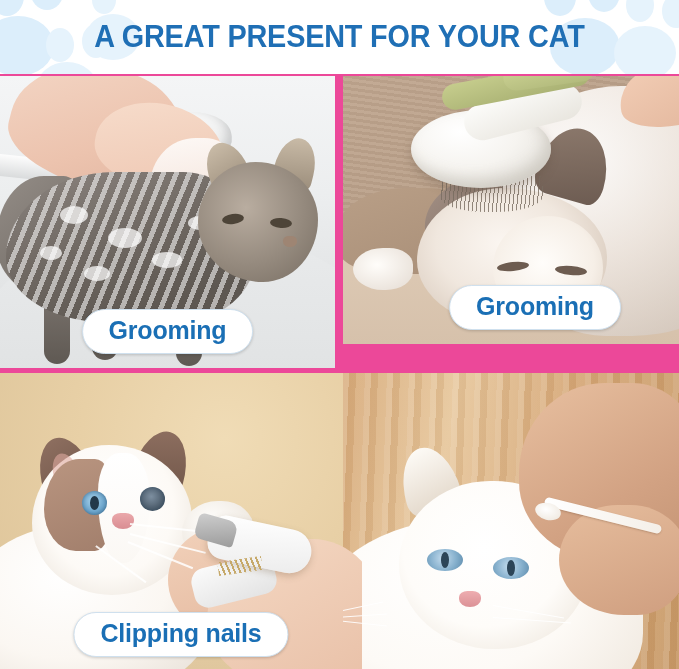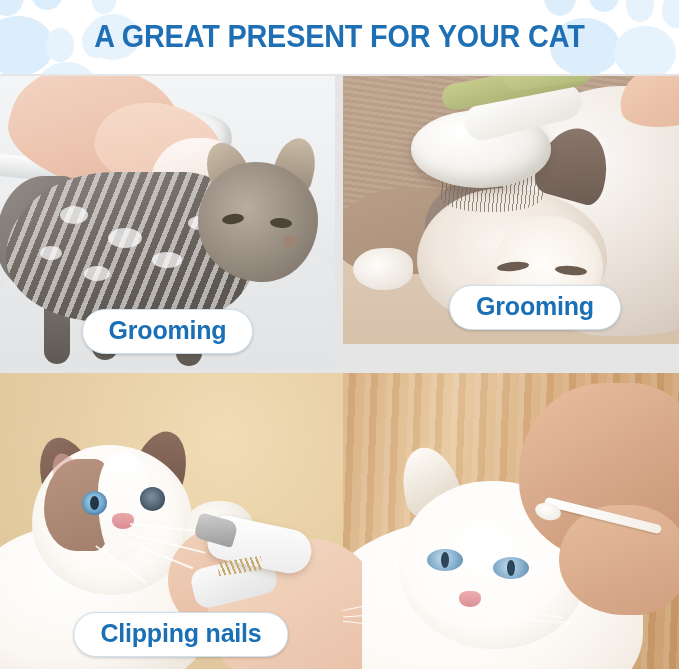--- a/index.html
+++ b/index.html
@@ -11,21 +11,21 @@
     width: 679px;
     height: 669px;
     overflow: hidden;
     font-family: "Liberation Sans", sans-serif;
   }
 
   #poster {
     position: relative;
     width: 679px;
     height: 669px;
-    background: #e5e5e5;
+    background: #ec4899;
     overflow: hidden;
   }
 
   
   .header {
     position: absolute;
     left: 0; top: 0;
     width: 679px;
     height: 74px;
     overflow: hidden;

